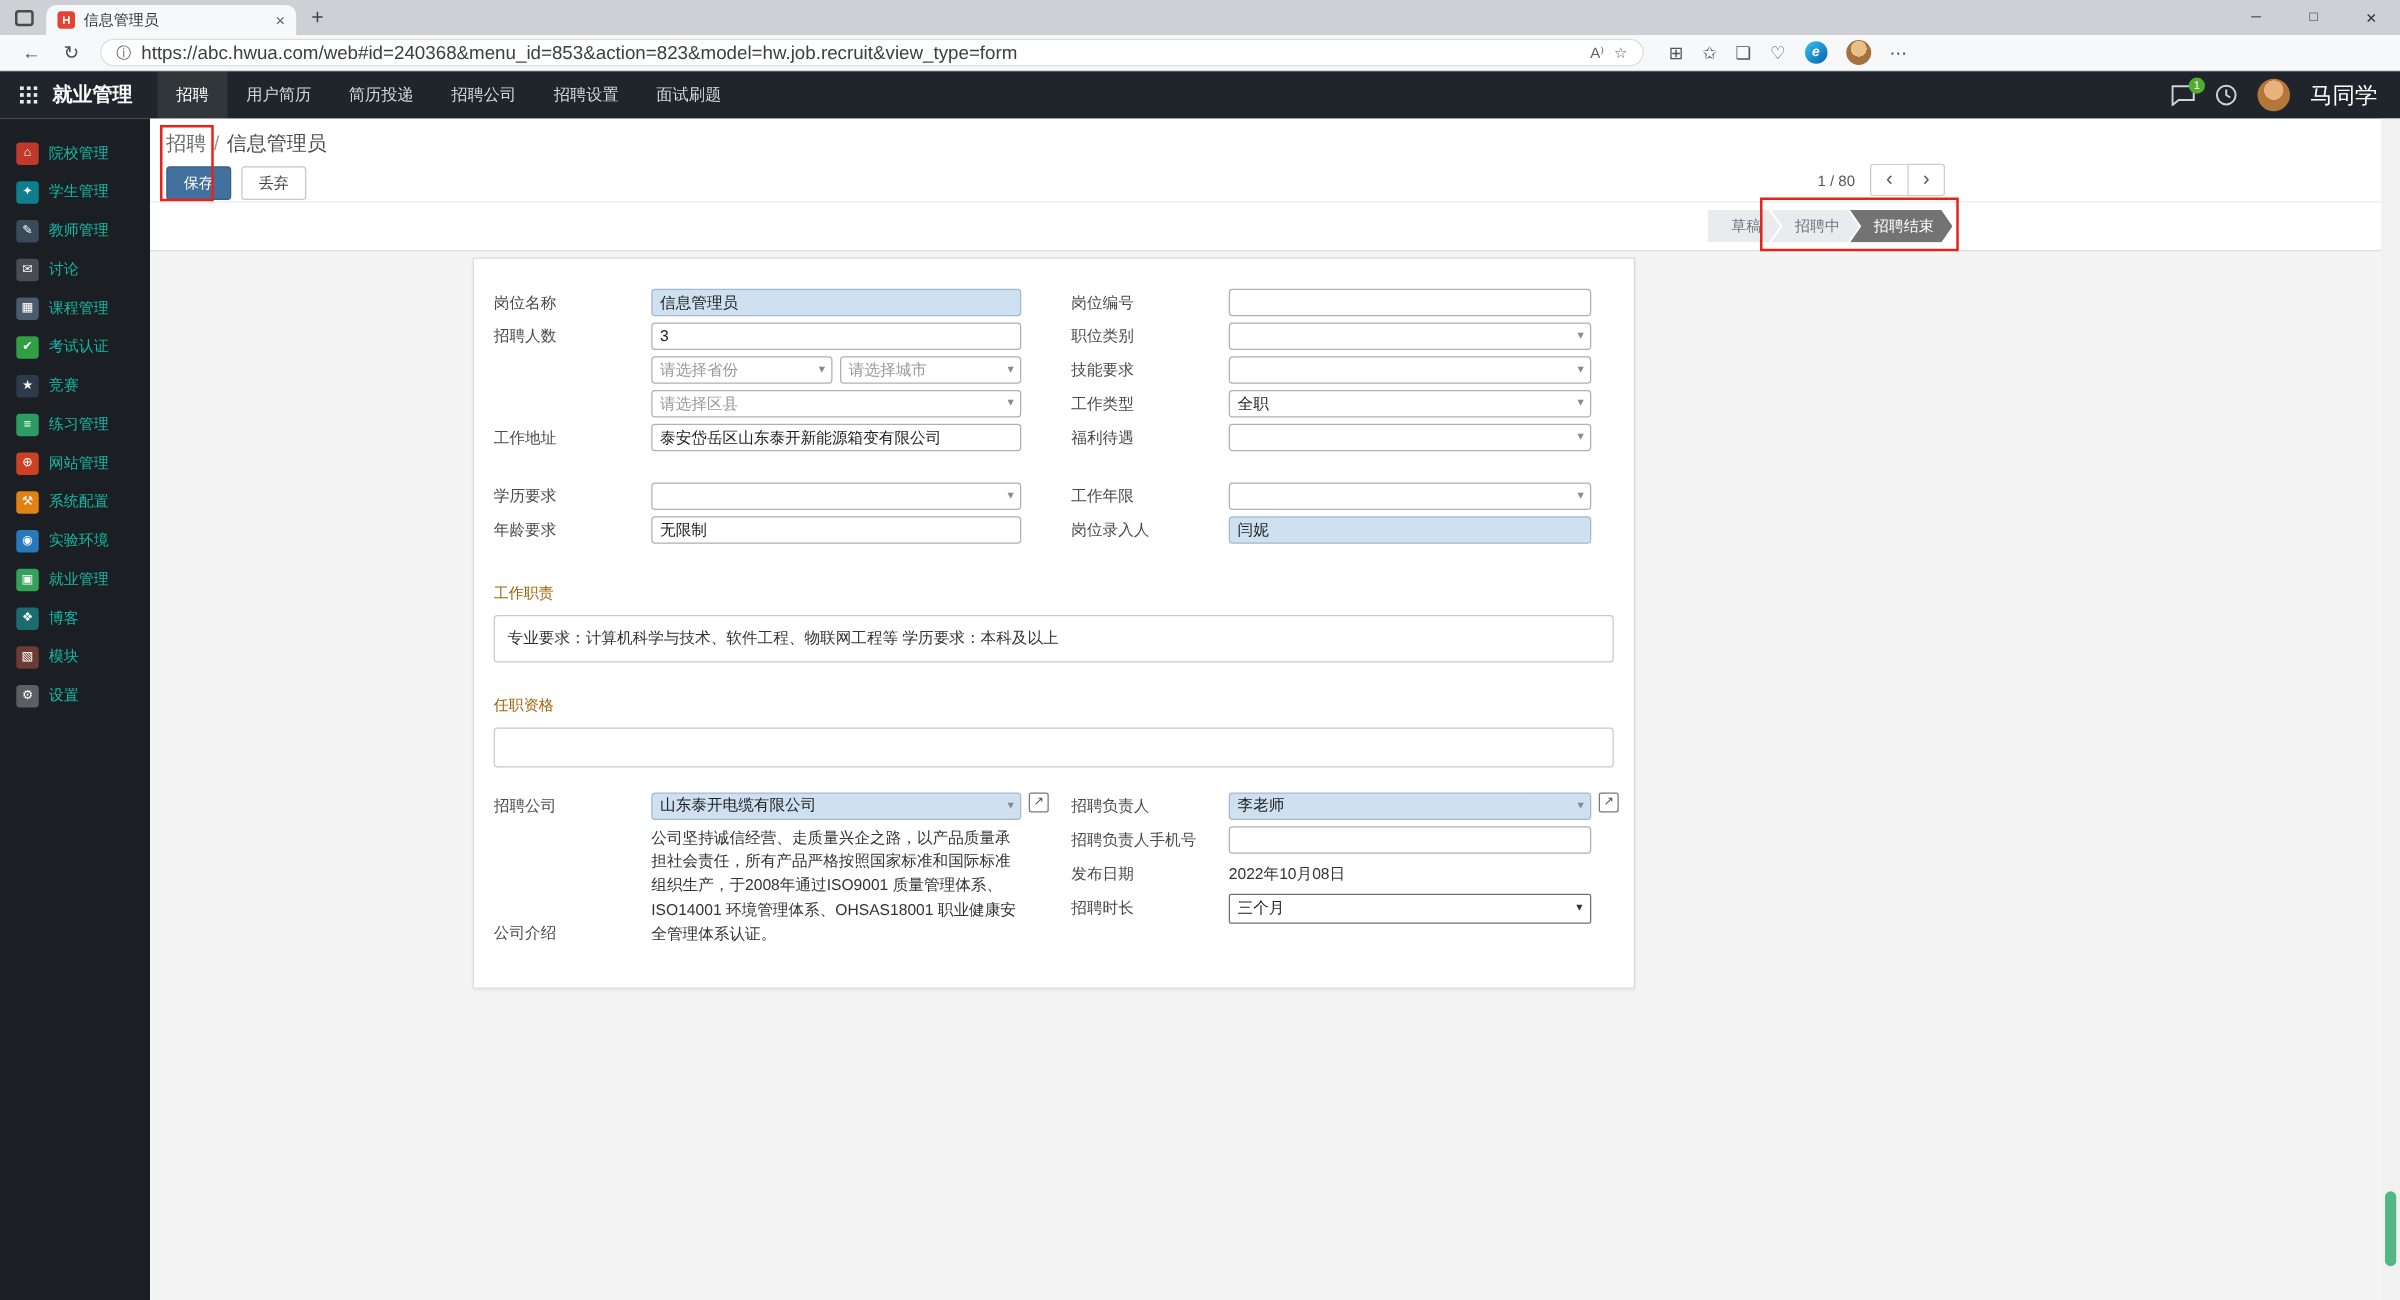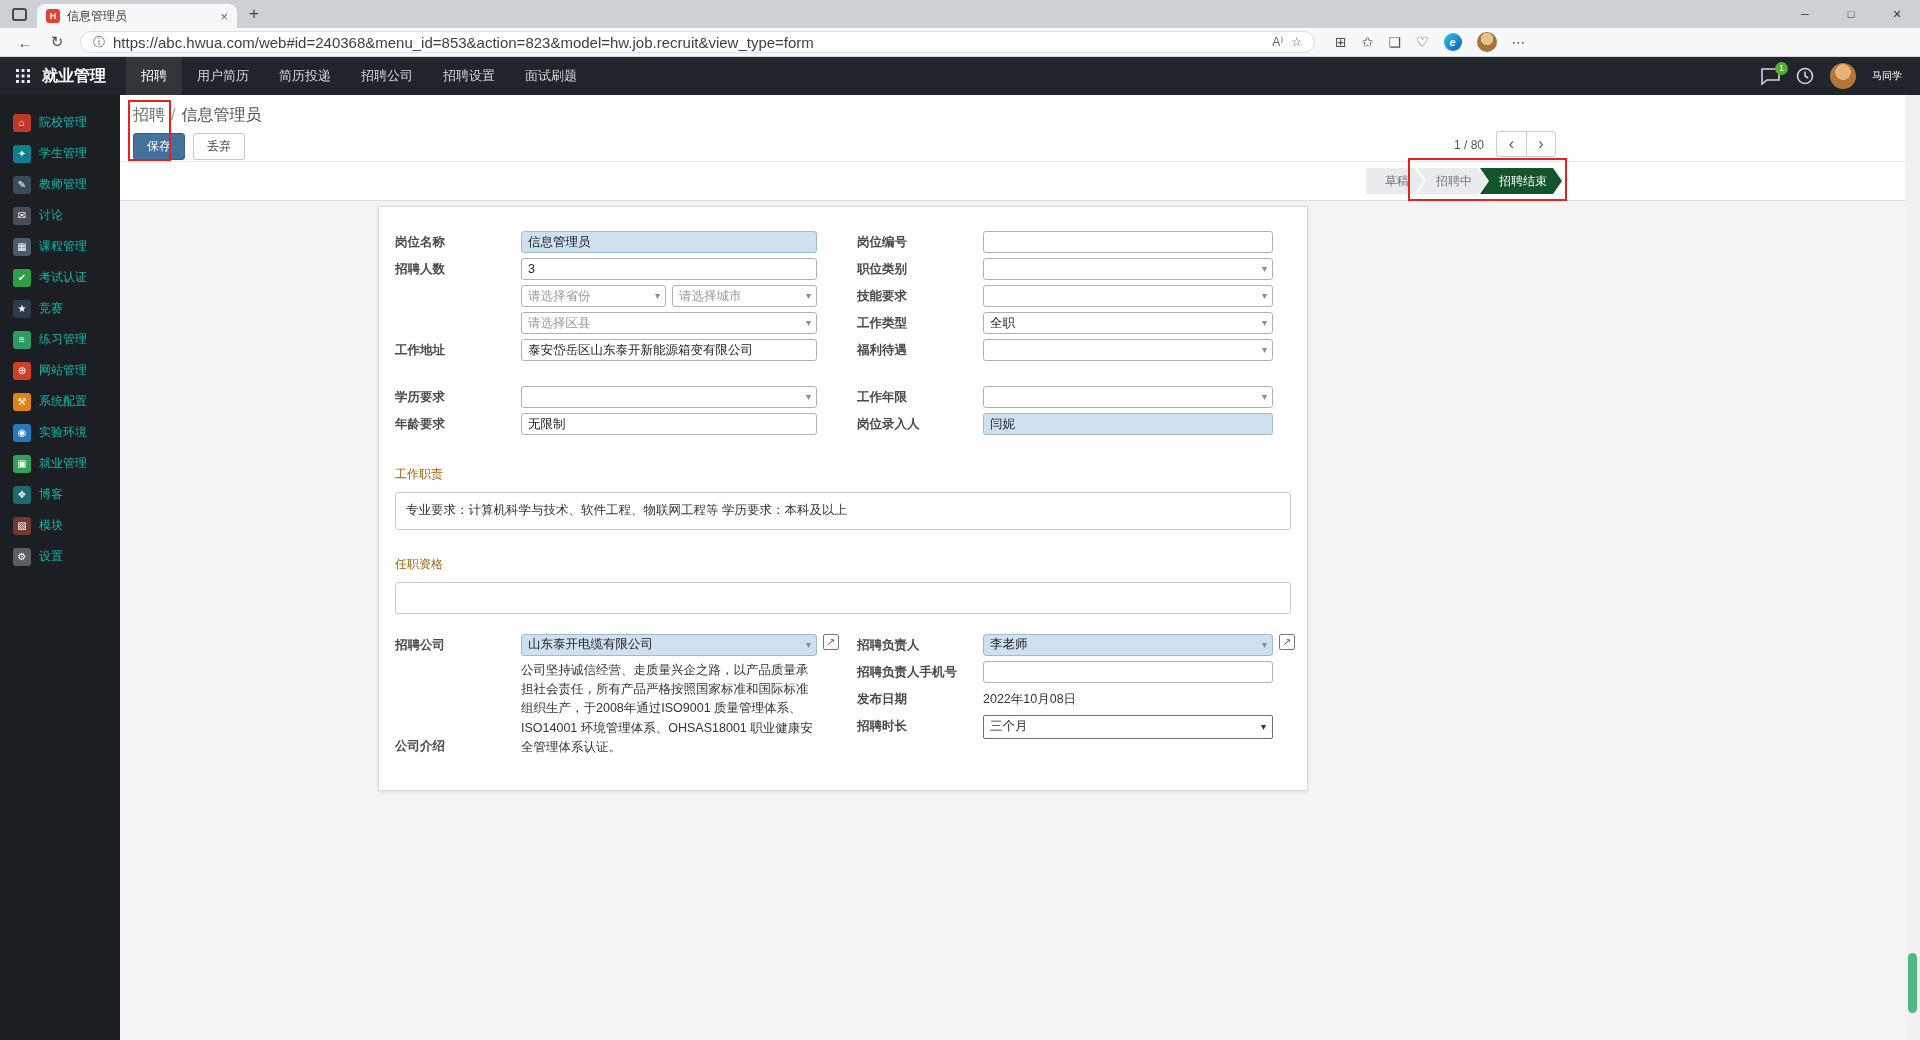--- a/index.html
+++ b/index.html
@@ -34,21 +34,21 @@
   .apps-grid{margin:0 12px 0 16px;cursor:pointer;display:flex}
   .brand{font-size:16px;font-weight:bold;color:#fff;margin-right:20px;white-space:nowrap}
   .top-menu{display:flex;height:38px}
   .menu-item{padding:0 15px;line-height:38px;font-size:13px;color:#d3d8db;cursor:pointer;white-space:nowrap}
   .menu-item.active{background:rgba(255,255,255,.08);color:#fff}
   .header-right{margin-left:auto;display:flex;align-items:center;gap:16px;padding-right:18px}
   .chat-wrap{position:relative;display:flex;cursor:pointer}
   .badge{position:absolute;top:-6px;right:-8px;background:#52ae30;color:#fff;font-size:9px;min-width:13px;height:13px;border-radius:7px;display:flex;align-items:center;justify-content:center;padding:0 2px}
   .hdr-icon{display:flex;cursor:pointer}
   .avatar{width:26px;height:26px;border-radius:50%;background:radial-gradient(circle at 50% 35%,#e8b27a 0 36%,#b5763a 37% 100%);cursor:pointer}
-  .user-name{font-size:10px;color:#fff;cursor:pointer}
+  .user-name{font-size:18px;color:#fff;cursor:pointer}
 
   
   .sidebar{position:absolute;left:0;top:95px;width:120px;height:945px;background:#1b1f23;padding-top:12px}
   .side-item{display:flex;align-items:center;height:31px;padding-left:13px;cursor:pointer}
   .side-icon{width:18px;height:18px;border-radius:3px;color:#fff;font-size:10px;display:flex;align-items:center;justify-content:center;flex:none}
   .side-label{margin-left:8px;font-size:12px;color:#14b8a6;white-space:nowrap}
 
   
   .main{position:absolute;left:120px;top:95px;width:1800px;height:945px;background:#f4f4f4}
   .control-panel{position:relative;height:66px;background:#fff;padding:10px 0 0 13px}
@@ -64,29 +64,29 @@
   .pager-nav{position:absolute;right:364px;top:36px;display:flex}
   .pager-btn{width:30px;height:26px;border:1px solid #ccc;background:#fff;display:flex;align-items:center;justify-content:center;font-size:16px;color:#555;cursor:pointer}
   .pager-btn.prev{border-radius:3px 0 0 3px;border-right:none}
   .pager-btn.next{border-radius:0 3px 3px 0}
 
   .form-header{height:40px;background:#fff;border-top:1px solid #e9e9e9;border-bottom:1px solid #dcdcdc;display:flex;align-items:center;justify-content:flex-end;padding-right:358px}
   .statusbar{display:flex}
   .step{height:26px;line-height:26px;padding:0 15px 0 19px;font-size:12px;color:#6e777e;background:#e9ebee;margin-left:-7px;cursor:pointer;
     clip-path:polygon(0 0,calc(100% - 9px) 0,100% 50%,calc(100% - 9px) 100%,0 100%,9px 50%)}
   .step.first{margin-left:0;clip-path:polygon(0 0,calc(100% - 9px) 0,100% 50%,calc(100% - 9px) 100%,0 100%)}
-  .step.active{background:#14532d;color:#fff}
+  .step.active{background:#737373;color:#fff}
 
   .content{padding:5px 0 0 258px}
   .card{position:relative;width:930px;background:#fff;border:1px solid #d9d9d9;box-shadow:0 1px 3px rgba(0,0,0,.08);padding:24px 16px 28px}
 
   .fgrid{display:grid;grid-template-columns:446px 436px;column-gap:16px}
   .frow{display:flex;margin-bottom:5px}
   .frow.top{align-items:flex-end}
-  .flabel{flex:0 0 126px;font-size:12.5px;font-weight:bold;color:#4a4a4a;line-height:22px;white-space:nowrap}
+  .flabel{flex:0 0 126px;font-size:12.5px;font-weight:normal;color:#4a4a4a;line-height:22px;white-space:nowrap}
   .fctl{width:296px}
   .fctl-r{width:290px}
   .fctl-flex{display:flex;align-items:flex-start;gap:6px}
   .tinput{width:100%;height:22px;border:1px solid #b0b0b0;border-radius:3px;padding:0 6px;font-size:12.5px;color:#222;background:#fff;font-family:inherit;outline:none}
   .hl{background:#cfe0f1 !important;border-color:#a2b9cf !important}
   .dd{position:relative;height:22px;border:1px solid #b0b0b0;border-radius:3px;background:#fff;display:flex;align-items:center;padding:0 18px 0 6px;font-size:12.5px;color:#222;cursor:pointer}
   .dd .caret{position:absolute;right:5px;top:5px;color:#8a8a8a;font-size:10px;line-height:1}
   .dd.ph{color:#9a9a9a}
   .addr-row{display:flex;gap:6px;margin-bottom:5px}
   .addr-row .dd{flex:1}

